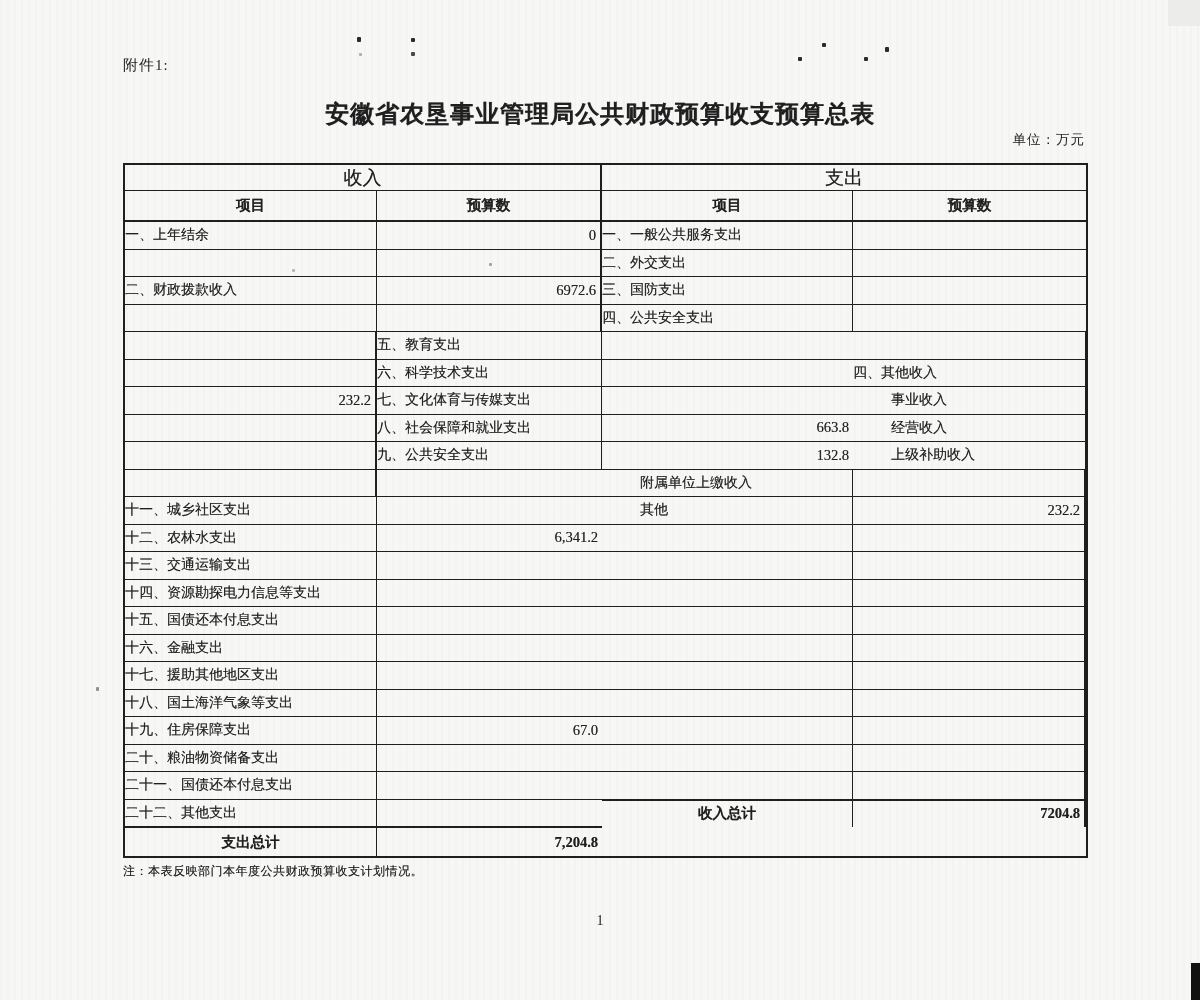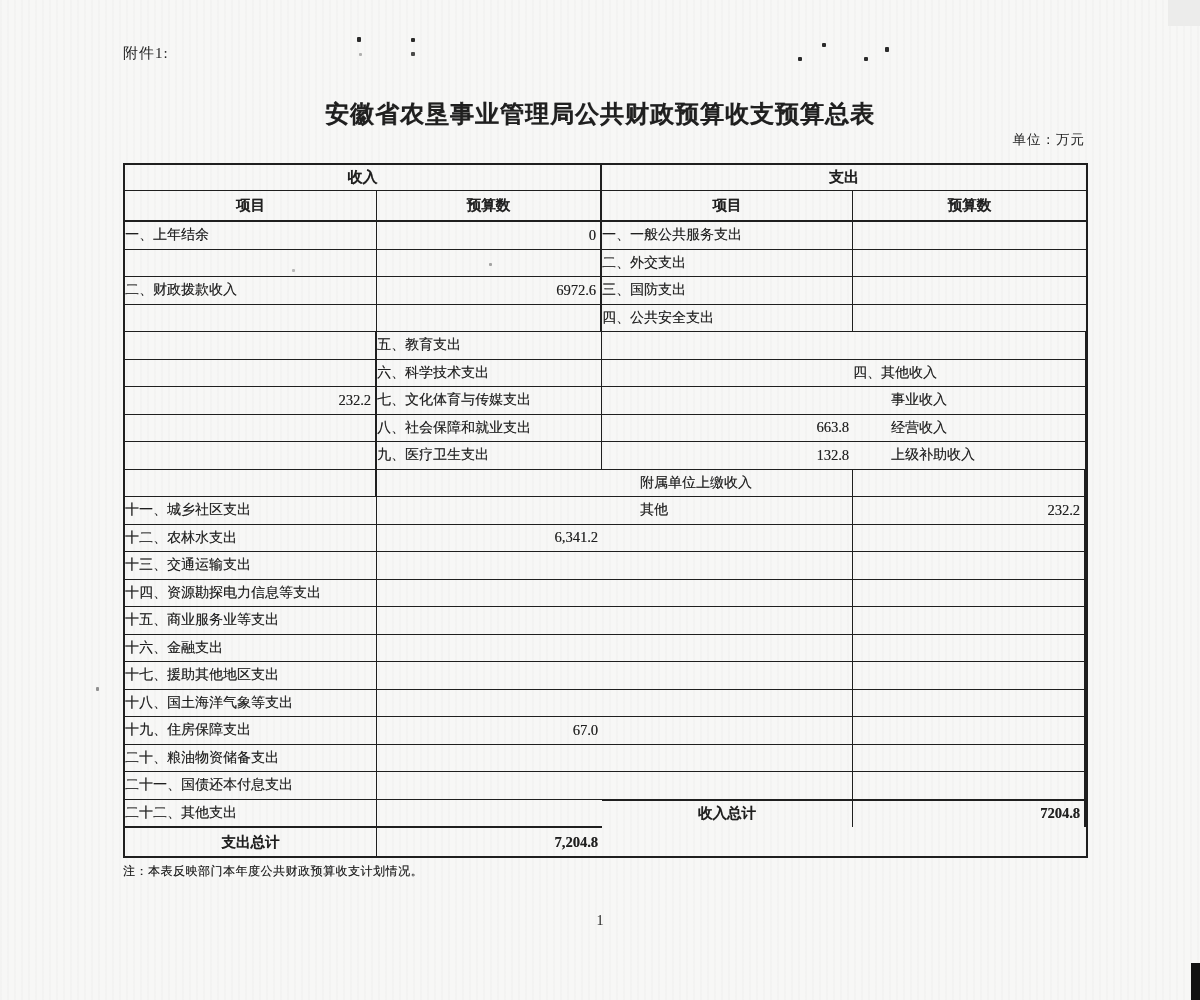--- a/index.html
+++ b/index.html
@@ -10,21 +10,21 @@
   html,body{width:1200px;height:1000px;overflow:hidden;}
   body{
     font-family:"Liberation Serif","DejaVu Serif",serif;
     background-color:var(--paper);
     background-image:repeating-linear-gradient(90deg, rgba(0,0,0,0.015) 0 2px, rgba(0,0,0,0) 2px 7px);
     color:var(--ink);
     position:relative;
   }
   .page{position:absolute;inset:0;}
   .attachment{
-    position:absolute;left:123px;top:44px;
+    position:absolute;left:123px;top:56px;
     font-size:15px;letter-spacing:1px;
   }
   .title{
     position:absolute;left:0;right:0;top:98px;
     text-align:center;
     font-size:24px;font-weight:bold;letter-spacing:1px;
     text-shadow:0.4px 0.4px 0.5px rgba(20,20,20,0.55);
   }
   .unit{
     position:absolute;right:115px;top:131px;
@@ -38,21 +38,21 @@
     border:2px solid var(--ink);
     font-size:14px;
   }
   .budget-table > div{
     display:flex;align-items:center;
     overflow:hidden;white-space:nowrap;
     text-shadow:0.3px 0.3px 0.4px rgba(20,20,20,0.5);
   }
   .h1{
     grid-column:span 2;
-    justify-content:center;font-weight:bold;font-size:15px;
+    justify-content:center;font-weight:normal;font-size:19px;
     border-bottom:1.6px solid var(--ink);
   }
   .h1.income{border-right:2px solid var(--ink);}
   .h2{
     justify-content:center;font-weight:bold;font-size:14.5px;
     border-bottom:2px solid var(--ink);
   }
   .cell{border-bottom:1.4px solid var(--ink);}
   .col1,.col3{border-right:1.5px solid var(--ink);}
   .col2{border-right:2px solid var(--ink);}
@@ -133,21 +133,21 @@
       <div class="cell item col1">四、其他收入</div>
       <div class="cell num col2">232.2</div>
       <div class="cell item col3">七、文化体育与传媒支出</div>
       <div class="cell num"></div>
       <div class="cell item col1 indent">事业收入</div>
       <div class="cell num col2"></div>
       <div class="cell item col3">八、社会保障和就业支出</div>
       <div class="cell num">663.8</div>
       <div class="cell item col1 indent">经营收入</div>
       <div class="cell num col2"></div>
-      <div class="cell item col3">九、医疗卫生支出</div>
+      <div class="cell item col3">九、公共安全支出</div>
       <div class="cell num">132.8</div>
       <div class="cell item col1 indent">上级补助收入</div>
       <div class="cell num col2"></div>
       <div class="cell num"></div>
       <div class="cell item col1 indent">附属单位上缴收入</div>
       <div class="cell num col2"></div>
       <div class="cell item col3">十一、城乡社区支出</div>
       <div class="cell num"></div>
       <div class="cell item col1 indent">其他</div>
       <div class="cell num col2">232.2</div>
@@ -156,21 +156,21 @@
       <div class="cell item col1"></div>
       <div class="cell num col2"></div>
       <div class="cell item col3">十三、交通运输支出</div>
       <div class="cell num"></div>
       <div class="cell item col1"></div>
       <div class="cell num col2"></div>
       <div class="cell item col3">十四、资源勘探电力信息等支出</div>
       <div class="cell num"></div>
       <div class="cell item col1"></div>
       <div class="cell num col2"></div>
-      <div class="cell item col3">十五、商业服务业等支出</div>
+      <div class="cell item col3">十五、国债还本付息支出</div>
       <div class="cell num"></div>
       <div class="cell item col1"></div>
       <div class="cell num col2"></div>
       <div class="cell item col3">十六、金融支出</div>
       <div class="cell num"></div>
       <div class="cell item col1"></div>
       <div class="cell num col2"></div>
       <div class="cell item col3">十七、援助其他地区支出</div>
       <div class="cell num"></div>
       <div class="cell item col1"></div>

